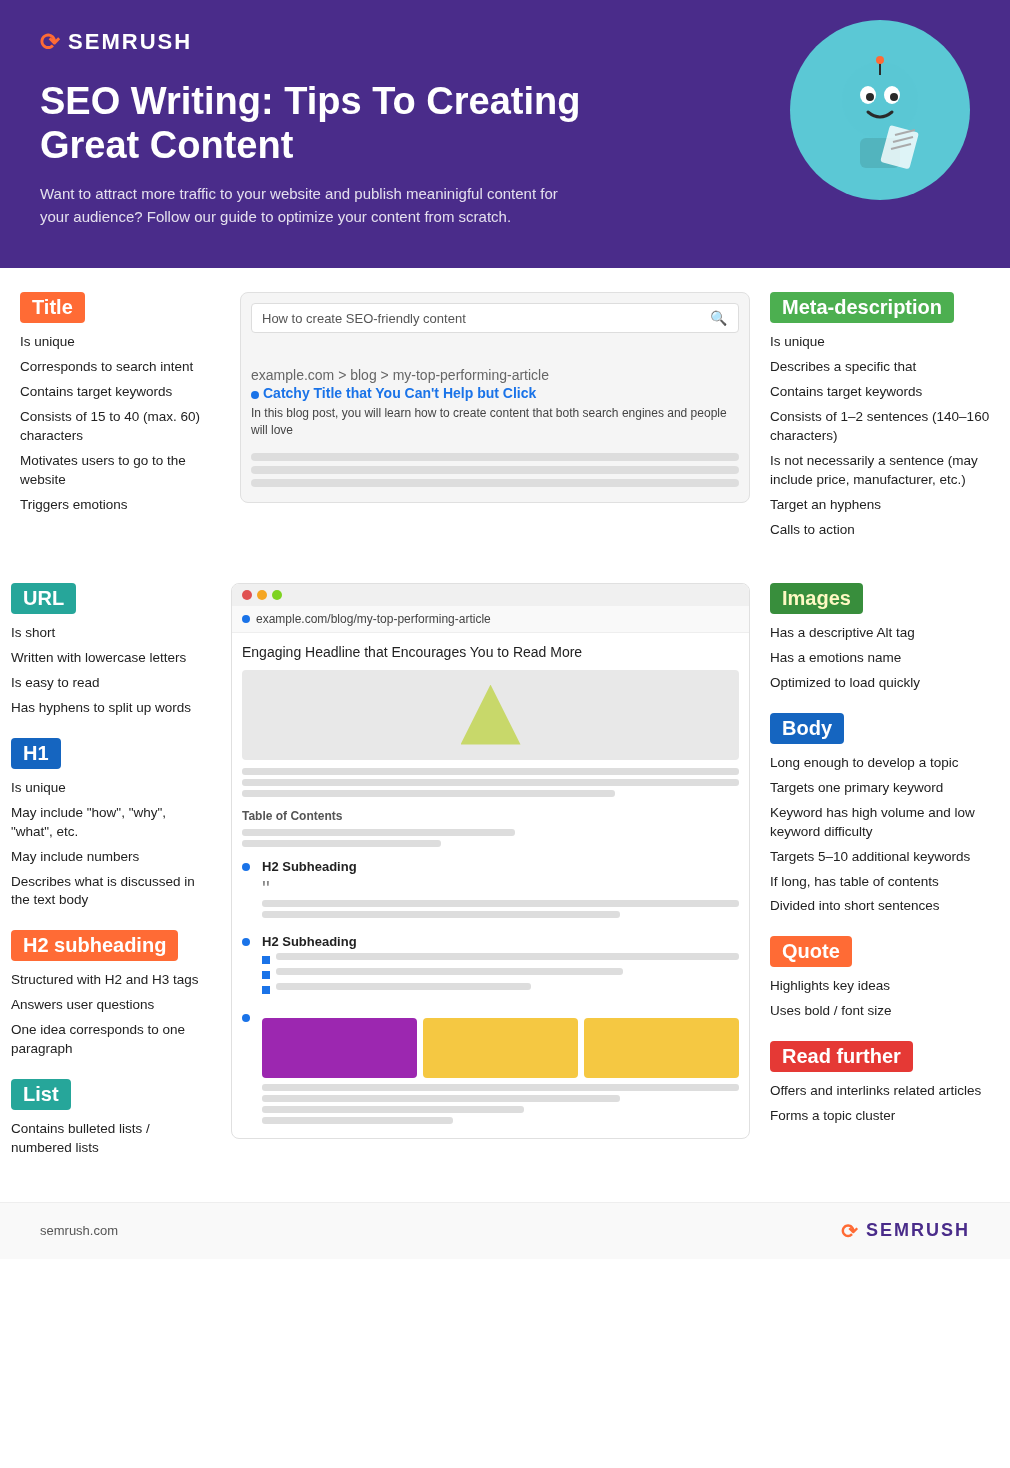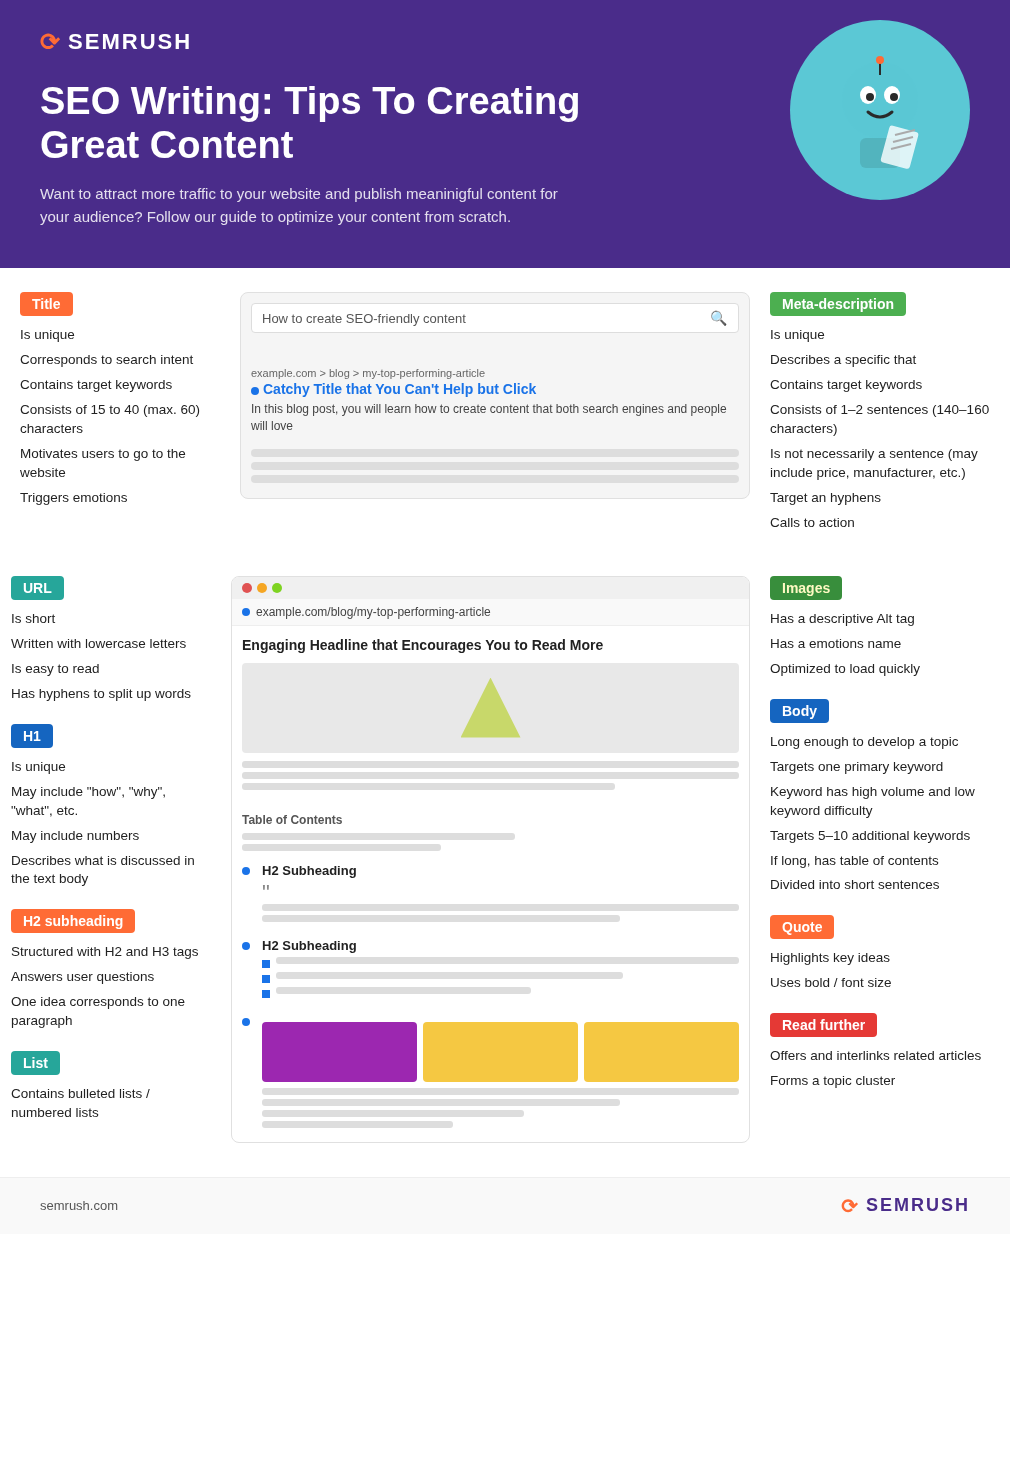--- a/index.html
+++ b/index.html
@@ -74,21 +74,21 @@
     
     .left-col { padding: 0 10px 0 0; }
     .right-col { padding: 0 0 0 10px; }
     .center-col { padding: 0 10px; }
 
     
     .section-label {
       display: inline-block;
       padding: 4px 12px;
       border-radius: 4px;
-      font-size: 14px;
+      font-size: 20px;
       font-weight: 700;
       margin-bottom: 10px;
       color: #fff;
     }
     .label-orange { background: #ff6b35; }
     .label-green { background: #4caf50; color: #fff; }
     .label-teal { background: #26a69a; color: #fff; }
     .label-blue { background: #1565c0; color: #fff; }
     .label-red { background: #e53935; color: #fff; }
     .label-darkgreen { background: #388e3c; color: #fef9c3; }
@@ -128,21 +128,21 @@
       color: #555;
     }
     .search-icon-char {
       color: #999;
       font-size: 14px;
     }
     .serp-result {
       padding: 6px 0;
     }
     .serp-breadcrumb {
-      font-size: 11px;
+      font-size: 14px;
       color: #666;
       margin-bottom: 2px;
     }
     .serp-title {
       font-size: 14px;
       color: #1a73e8;
       font-weight: 600;
       margin-bottom: 4px;
     }
     .serp-desc {
@@ -199,21 +199,21 @@
       background: #1a73e8;
       border-radius: 50%;
       margin-right: 6px;
       flex-shrink: 0;
     }
     .article-mock {
       padding: 10px;
     }
     .article-headline {
       font-size: 14px;
-      font-weight: 700;
+      font-weight: 400;
       color: #222;
       margin-bottom: 8px;
       line-height: 1.3;
     }
     .article-image-placeholder {
       background: #e8e8e8;
       height: 90px;
       border-radius: 4px;
       margin-bottom: 8px;
       position: relative;
@@ -458,21 +458,21 @@
         <div class="article-headline">Engaging Headline that Encourages You to Read More</div>
 
         <div class="article-image-placeholder">
           <div class="article-image-shape"></div>
         </div>
 
         <div class="content-line full"></div>
         <div class="content-line full"></div>
         <div class="content-line medium"></div>
 
-        <div style="margin-top:23px;">
+        <div style="margin-top:12px;">
           <div class="toc-label">Table of Contents</div>
           <div class="content-line short"></div>
           <div class="content-line xshort"></div>
         </div>
 
         <div style="margin-top:12px;display:flex;align-items:flex-start;gap:6px;">
           <div class="url-dot" style="margin-top:4px;"></div>
           <div style="flex:1;">
             <div class="h2-label">H2 Subheading</div>
             <div style="font-size:22px;color:#888;line-height:1;">"</div>

